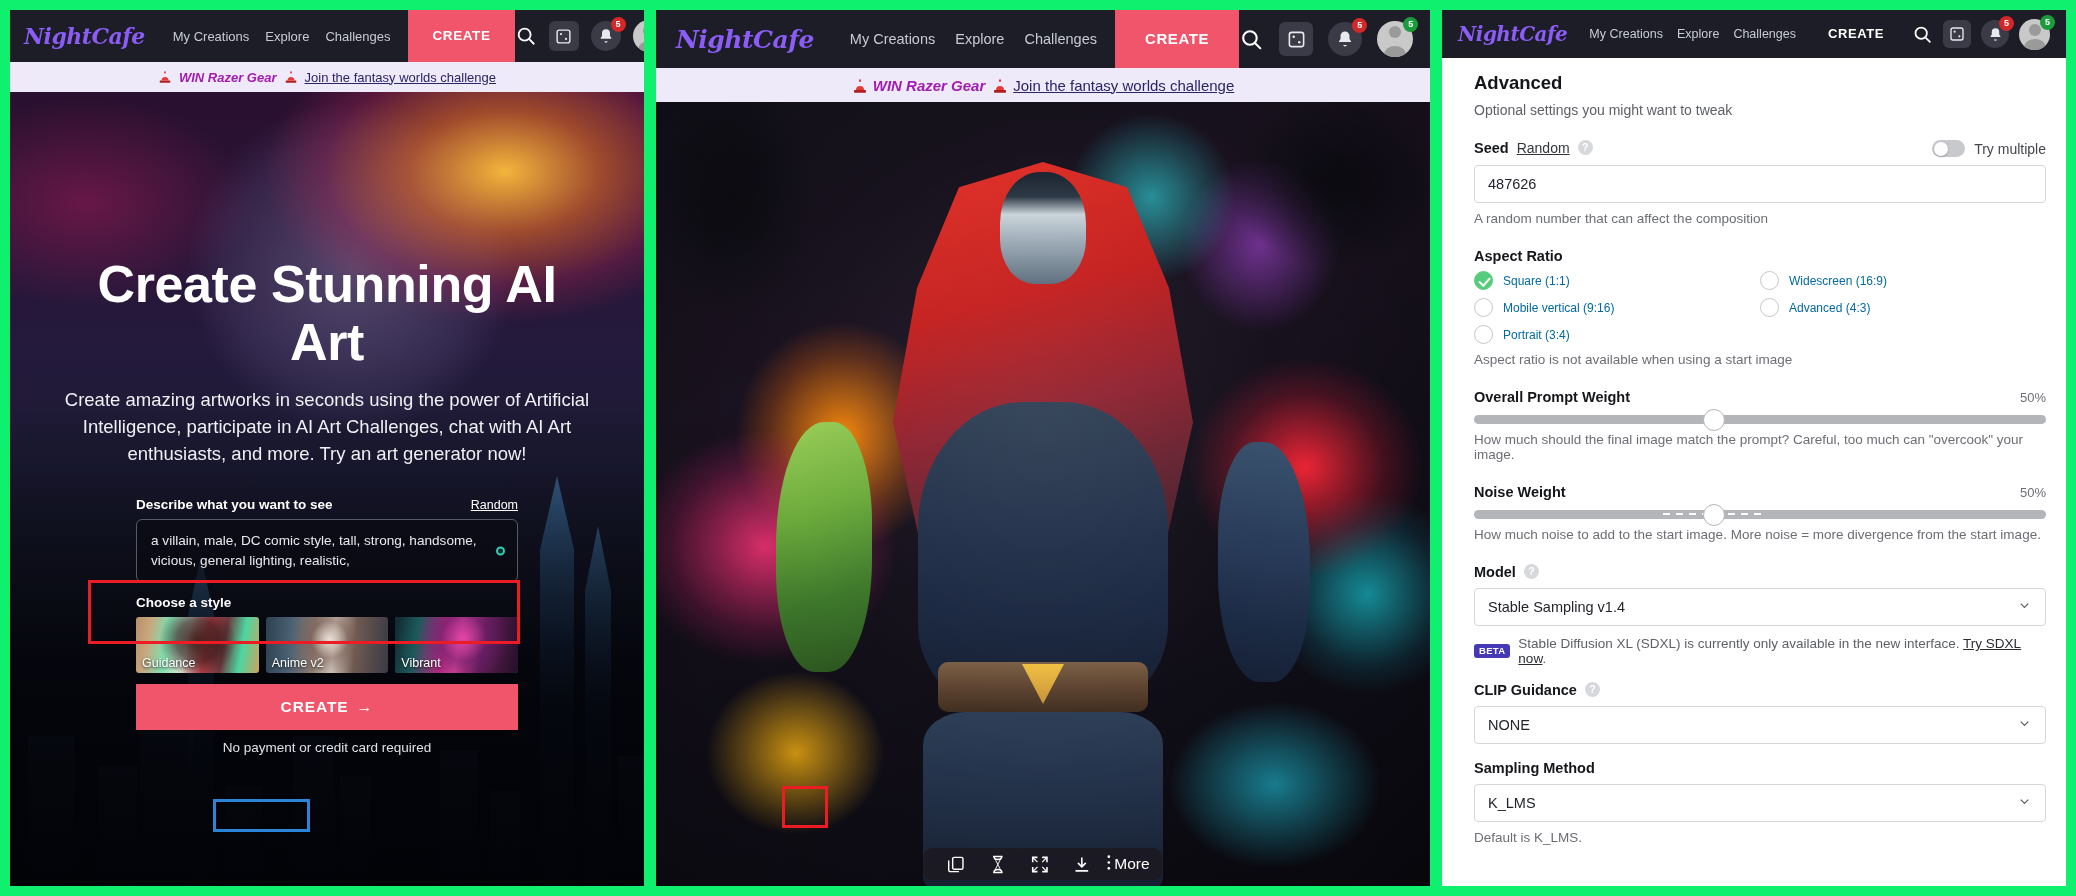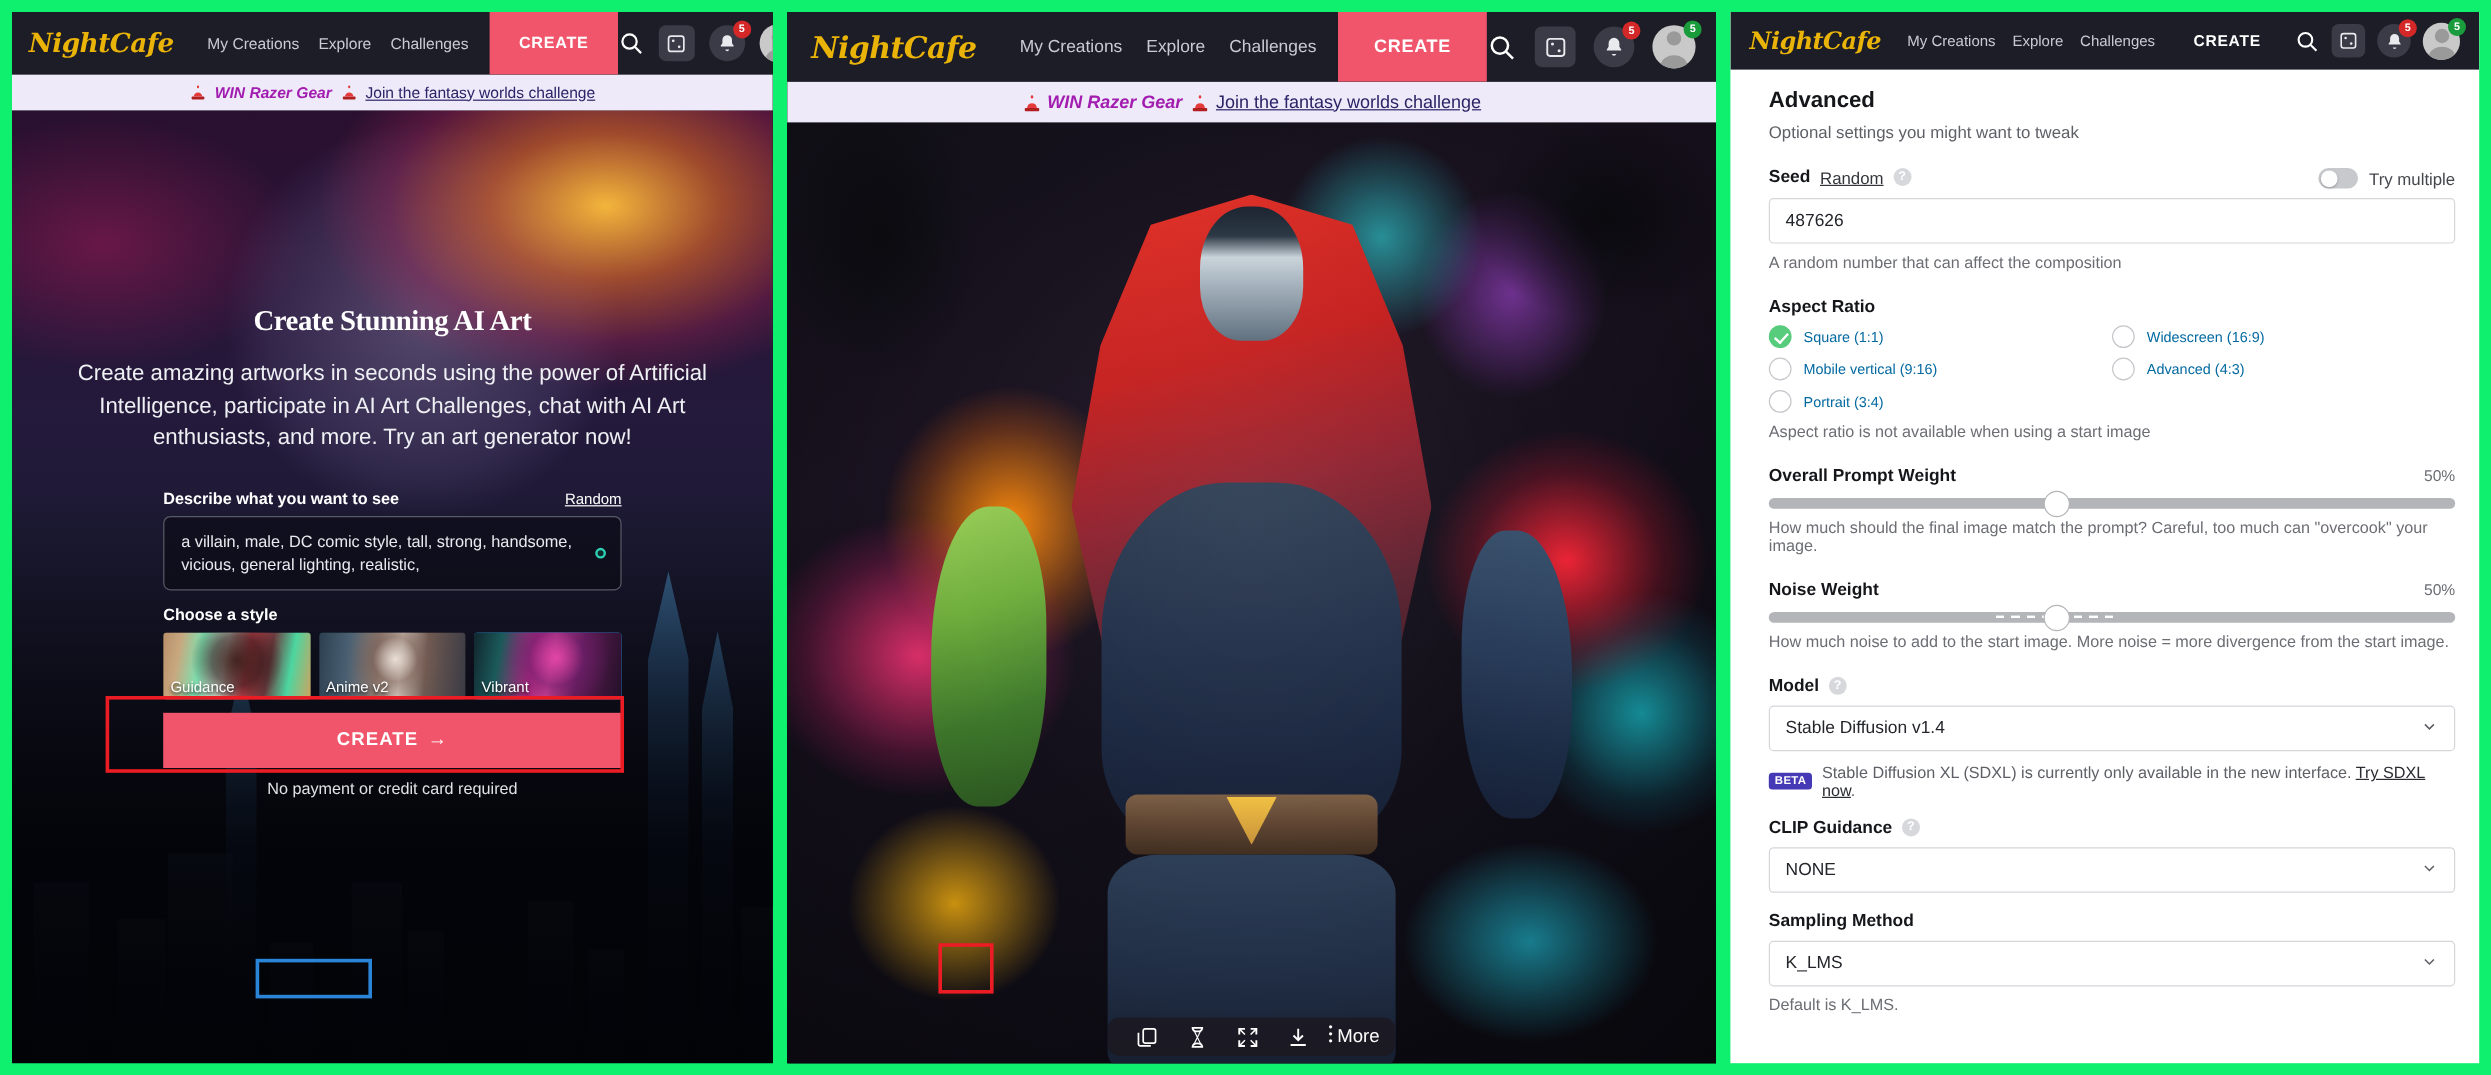--- a/index.html
+++ b/index.html
@@ -19,21 +19,21 @@
 
   
   .navbar {
     position: relative; height: 52px; background: #1c1d26;
     display: flex; align-items: center; padding: 0 14px; gap: 0;
     z-index: 30;
   }
   .brand {
     font-family: "DejaVu Serif", serif;
     font-style: italic; font-weight: 700;
-    color: #eab308; letter-spacing: -0.5px;
+    color: #8b5cf6; letter-spacing: -0.5px;
     white-space: nowrap;
   }
   .nav-links { display: flex; align-items: center; gap: 16px; margin-left: 28px; }
   .nav-link {
     color: #c9cbd4; font-size: 13px; white-space: nowrap; cursor: pointer;
   }
   .create-btn {
     background: #f0556b; color: #fff; font-weight: 700; font-size: 13.5px;
     letter-spacing: 0.6px; padding: 16px 24px; margin-left: 18px;
     cursor: pointer; white-space: nowrap; line-height: 20px;
@@ -109,22 +109,22 @@
     position: absolute; left:0; right:0; bottom:0; height: 480px;
     background: linear-gradient(180deg, rgba(5,6,12,0) 0%, rgba(5,6,12,0.55) 35%, rgba(3,4,9,0.9) 62%, rgba(2,3,7,0.98) 100%);
   }
   .hero-content {
     position: relative; z-index: 5; padding: 150px 48px 0 48px; text-align: center;
   }
   .eyebrow {
     color: #ffffff; font-weight: 700; font-size: 13.5px; letter-spacing: 1.1px;
   }
   .hero-h1 {
-    color: #ffffff; font-weight: 700; font-size: 24px; line-height: 1.12;
-    margin-top: 13px; letter-spacing: -0.4px; font-family: Liberation Serif, serif;
+    color: #ffffff; font-weight: 700; font-size: 52px; line-height: 1.12;
+    margin-top: 13px; letter-spacing: -0.4px;
   }
   .hero-p {
     color: #eef0f4; font-size: 18.5px; line-height: 1.44; margin-top: 16px;
   }
 
   
   .form-wrap { position: relative; z-index: 6; margin: 30px 126px 0 126px; text-align: left; }
   .form-row-top { display: flex; align-items: baseline; justify-content: space-between; }
   .form-label { color: #ffffff; font-weight: 700; font-size: 13.5px; }
   .form-random { color: #ffffff; font-size: 12.5px; text-decoration: underline; cursor: pointer; }
@@ -654,21 +654,21 @@
         </div>
         <div class="hint">How much noise to add to the start image. More noise = more divergence from the start image.</div>
       </div>
 
       <div class="sec">
         <div class="sec-head">
           <span class="sec-label">Model</span>
           <span class="help">?</span>
         </div>
         <div class="select">
-          <span>Stable Diffusion v1.4</span>
+          <span>Stable Sampling v1.4</span>
           <span>
             <svg width="15" height="15" viewBox="0 0 24 24" fill="none" stroke="#5c5e64" stroke-width="2">
                 <path d="M6 9l6 6 6-6"></path>
               </svg>
           </span>
         </div>
         <div class="beta-row">
           <span class="beta">BETA</span>
           <span class="beta-text">
             <span>Stable Diffusion XL (SDXL) is currently only available in the new interface.</span>

